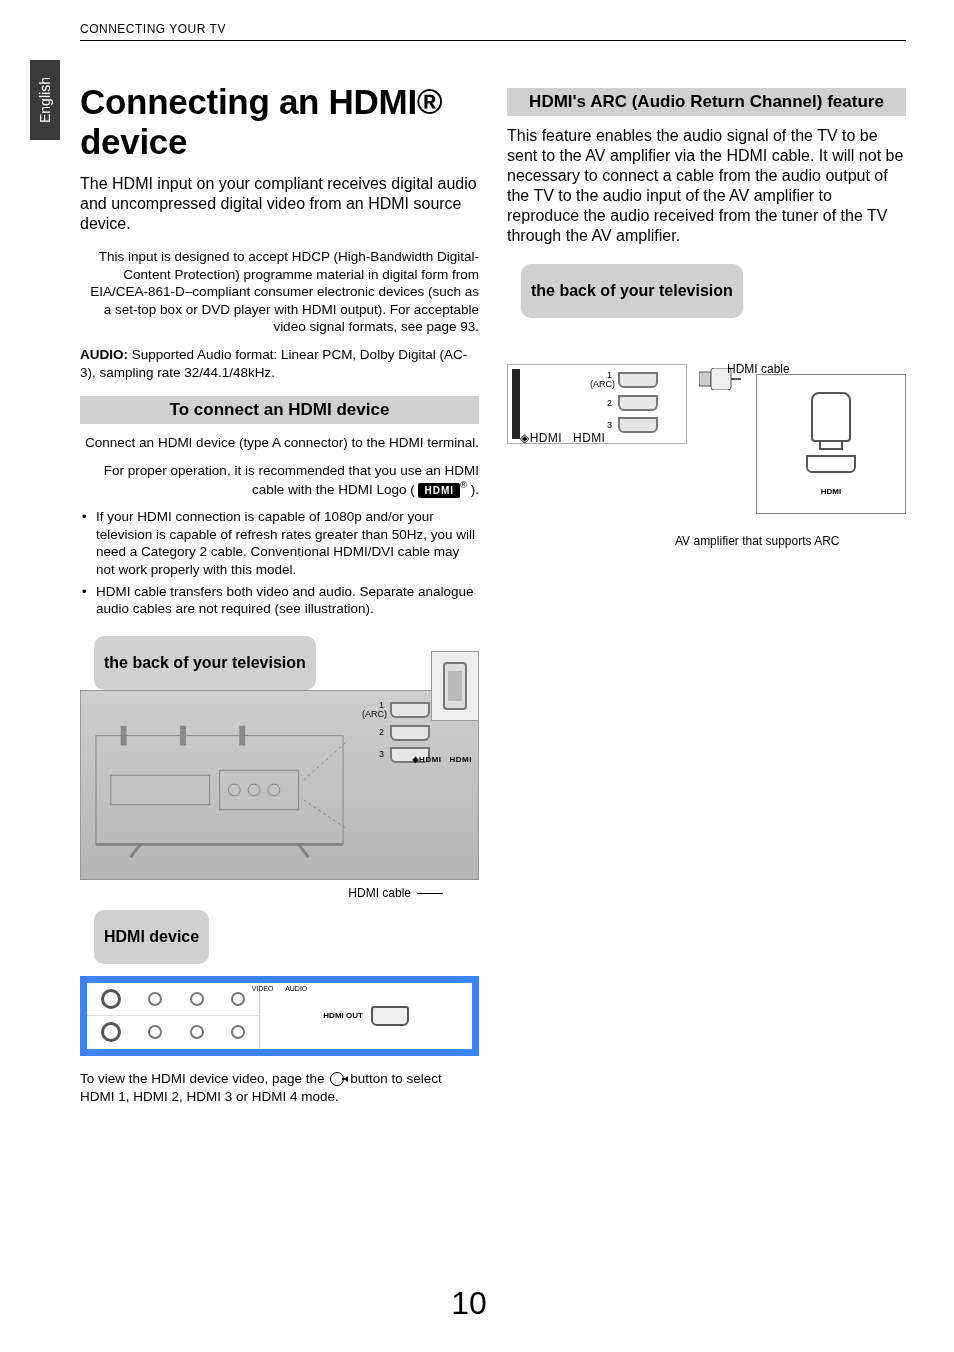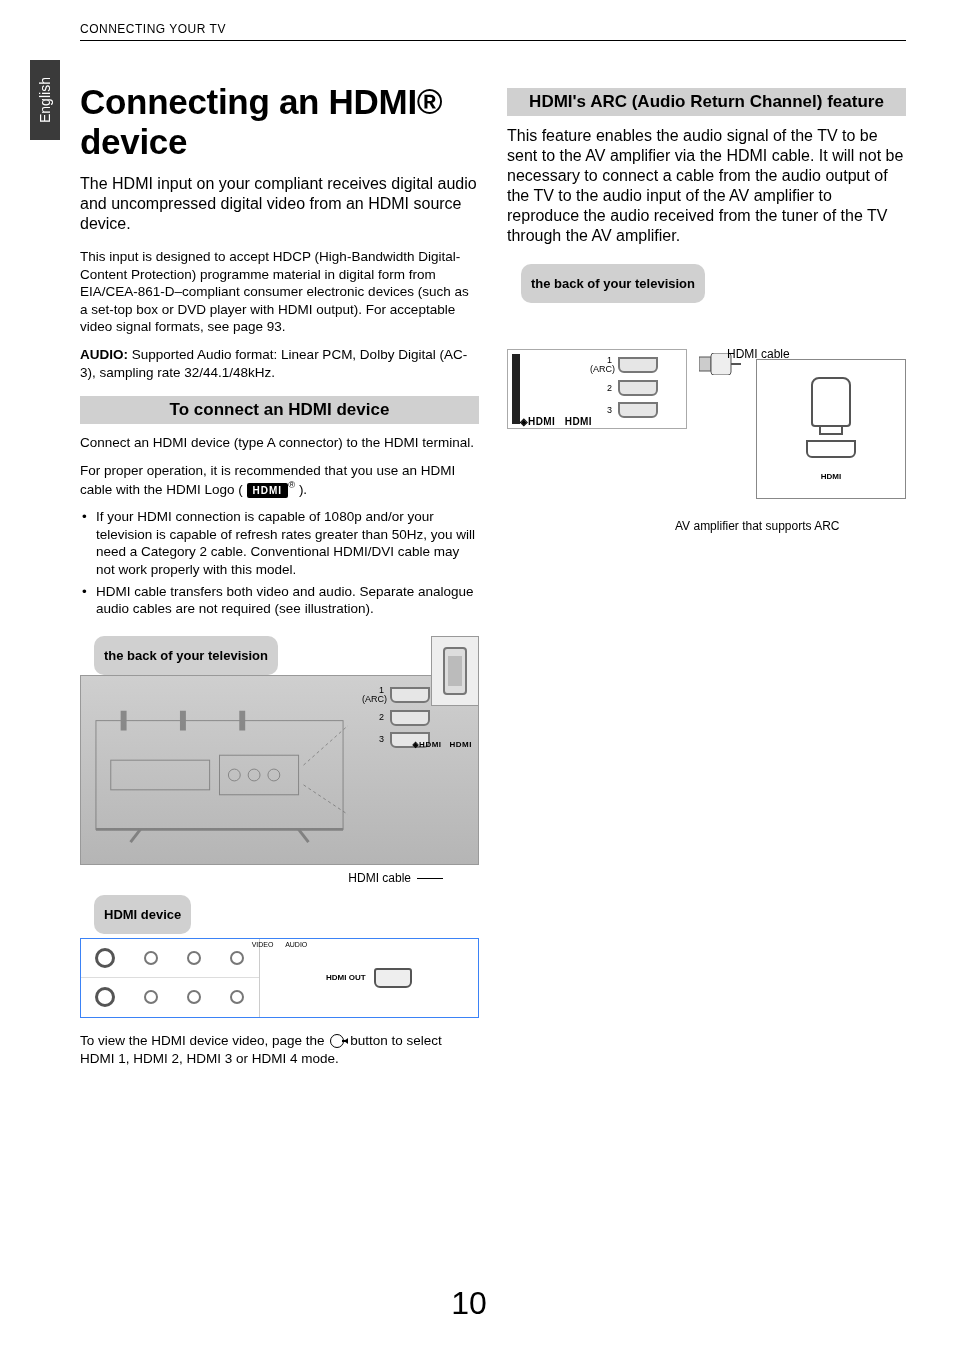--- a/index.html
+++ b/index.html
@@ -63,20 +63,21 @@
   }
   .intro {
     font-size: 16px;
     line-height: 1.25;
     margin-bottom: 14px;
   }
   .body {
     font-size: 13.5px;
     line-height: 1.3;
     margin-bottom: 10px;
+    text-align: right;
   }
   .note {
     font-size: 13.5px;
     line-height: 1.35;
     margin-bottom: 14px;
   }
   .note b { font-weight: bold; }
   .section-bar {
     background: #d0d0d0;
     text-align: center;
@@ -115,23 +116,23 @@
     vertical-align: middle;
     font-family: Arial, sans-serif;
   }
   .sup { font-size: 0.7em; vertical-align: super; }
   .fig {
     margin: 14px 0;
   }
   .fig-label {
     display: inline-block;
     background: #d0d0d0;
-    font-size: 13px;
+    font-size: 16px;
     font-weight: bold;
-    padding: 12px 10px;
+    padding: 18px 10px;
     border-radius: 10px;
     margin: 4px 0 4px 14px;
   }
   .tv-back-big {
     height: 190px;
     background: linear-gradient(#cfcfcf, #b5b5b5);
     border: 1px solid #999;
     margin: -4px 0 6px 0;
     position: relative;
   }
@@ -177,23 +178,23 @@
     display: inline-block;
     width: 26px; height: 1px; background:#000;
     margin-left: 6px; vertical-align: middle;
   }
   .hdmi-cable-label.arrow::after {
     width: 26px;
     background: #000;
     position: relative;
   }
   .hdmi-device-box {
-    border: 1px solid #3b82f6;
+    border: 7px solid #3b82f6;
     height: 80px;
-    margin-top: 0;
+    margin-top: 8px;
     position: relative;
     display:flex;
   }
   .rca-block {
     width:45%; border-right:1px solid #ccc;
     display:flex; flex-direction:column;
   }
   .rca-row {
     flex:1; display:flex; align-items:center; justify-content:space-around;
     border-bottom:1px solid #ddd;
@@ -217,21 +218,21 @@
   .arc-fig {
     margin-top: 12px;
     position: relative;
     height: 210px;
   }
   .tv-ports-small {
     position:absolute; left:0; top:30px;
     width:180px; height:80px;
     border:1px solid #aaa;
   }
-  .arc-label-small { position:absolute; left:12px; top:66px; font-size:10px; font-weight:bold; letter-spacing:0.4px;}
+  .arc-label-small { position:absolute; left:12px; top:66px; font-size:12px; font-weight:normal; letter-spacing:0.4px;}
   .arc-ports { position:absolute; right:6px; top:6px; width:90px;}
   .cable-annot { position:absolute; left:220px; top:28px; font-size:12px; }
   .cable-plug { position:absolute; left:192px; top:34px; }
   .cable-plug svg { width:42px; height:22px;}
   .amp-box {
     position:absolute; right:0; top:40px;
     width:150px; height:140px;
     border:1px solid #888;
     display:flex; flex-direction:column; align-items:center; justify-content:space-around;
     padding:10px;

